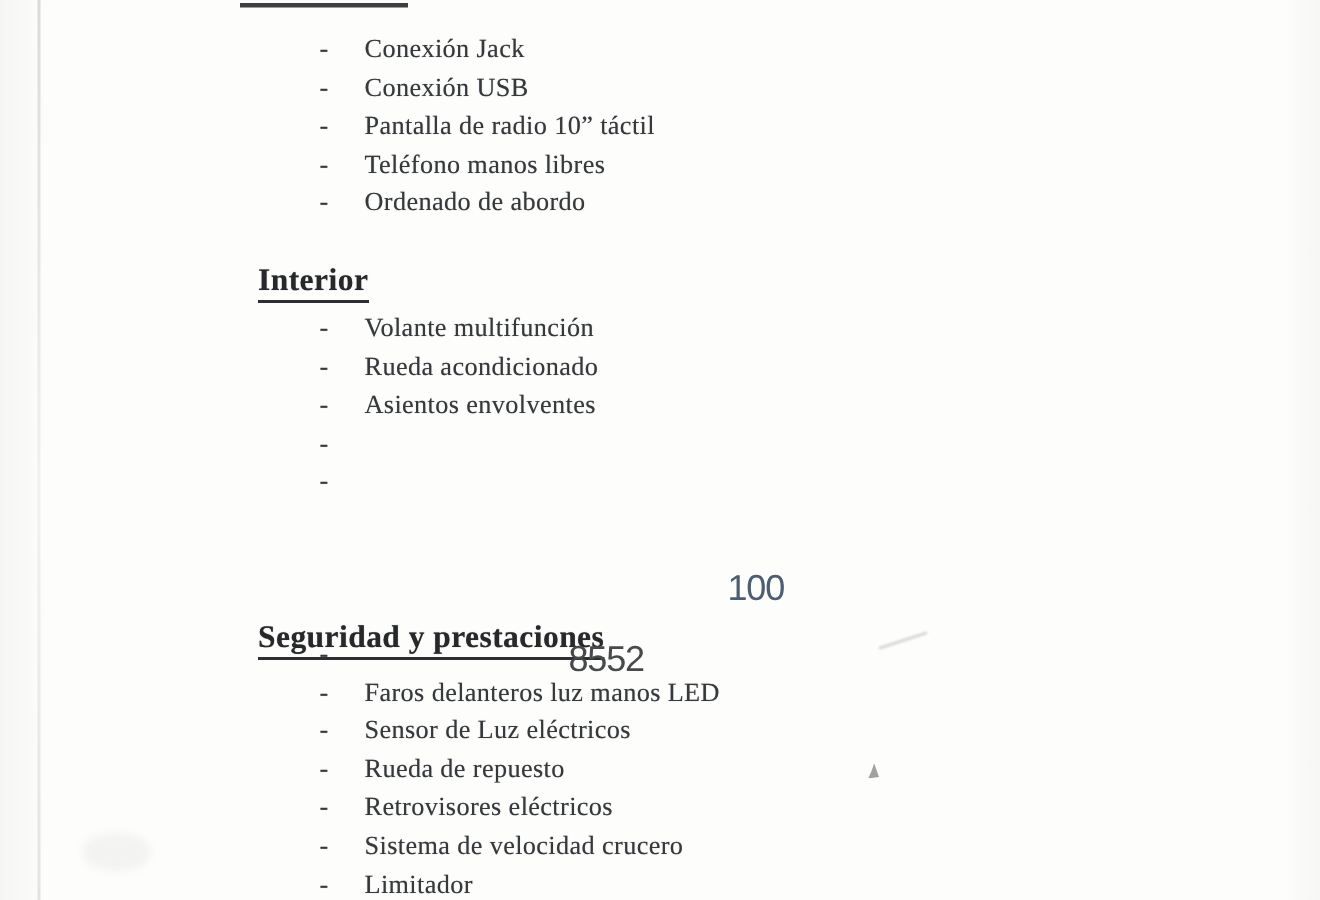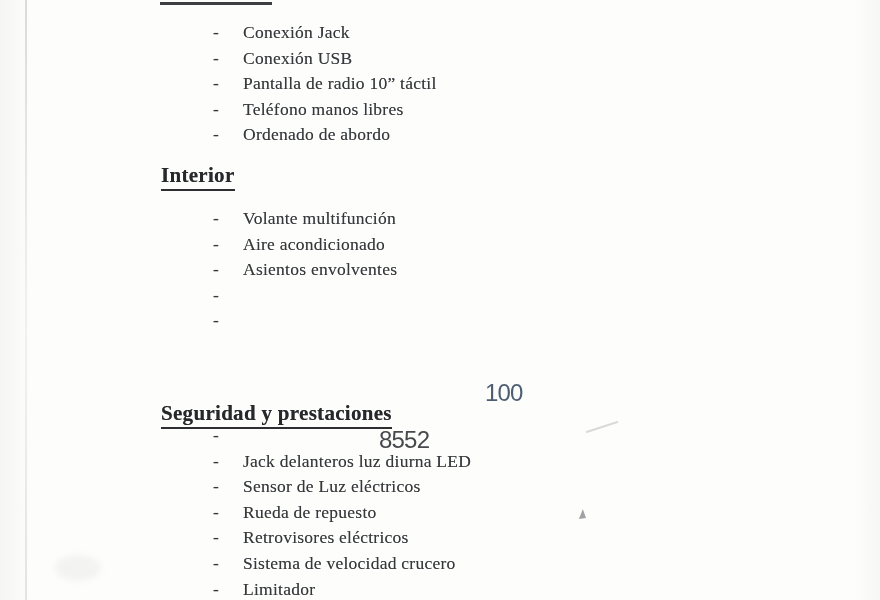--- a/index.html
+++ b/index.html
@@ -48,21 +48,21 @@
     font-size: 17.5px;
     letter-spacing: 0.25px;
     color: #36393c;
     text-shadow: 0 0 0.6px rgba(70,70,75,0.55);
     white-space: nowrap;
   }
   .dash { width: 30px; }
 
   .heading {
     position: absolute;
-    margin: 0;
+    margin: 11px;
     font-size: 21px; font-weight: bold;
     letter-spacing: 0.3px;
     color: #26282b;
     line-height: 26px;
     padding-bottom: 1px;
     border-bottom: 2.5px solid #2c2e31;
     text-shadow: 0 0 0.6px rgba(45,45,50,0.6);
     white-space: nowrap;
   }
   .heading-interior  { left: 161px; top: 162px; }
@@ -142,21 +142,21 @@
 
     <h2 class="heading heading-interior">Interior</h2>
 
     <div class="feature-list list-2">
       <div class="item">
         <span class="dash">-</span>
         <span class="txt">Volante multifunción</span>
       </div>
       <div class="item">
         <span class="dash">-</span>
-        <span class="txt">Aire acondicionado</span>
+        <span class="txt">Rueda acondicionado</span>
       </div>
       <div class="item">
         <span class="dash">-</span>
         <span class="txt">Asientos envolventes</span>
       </div>
       <div class="item">
         <span class="dash">-</span>
       </div>
       <div class="item">
         <span class="dash">-</span>
@@ -164,21 +164,21 @@
     </div>
 
     <h2 class="heading heading-seguridad">Seguridad y prestaciones</h2>
 
     <div class="feature-list list-3">
       <div class="item">
         <span class="dash">-</span>
       </div>
       <div class="item">
         <span class="dash">-</span>
-        <span class="txt">Jack delanteros luz diurna LED</span>
+        <span class="txt">Faros delanteros luz manos LED</span>
       </div>
       <div class="item">
         <span class="dash">-</span>
         <span class="txt">Sensor de Luz eléctricos</span>
       </div>
       <div class="item">
         <span class="dash">-</span>
         <span class="txt">Rueda de repuesto</span>
       </div>
       <div class="item">

